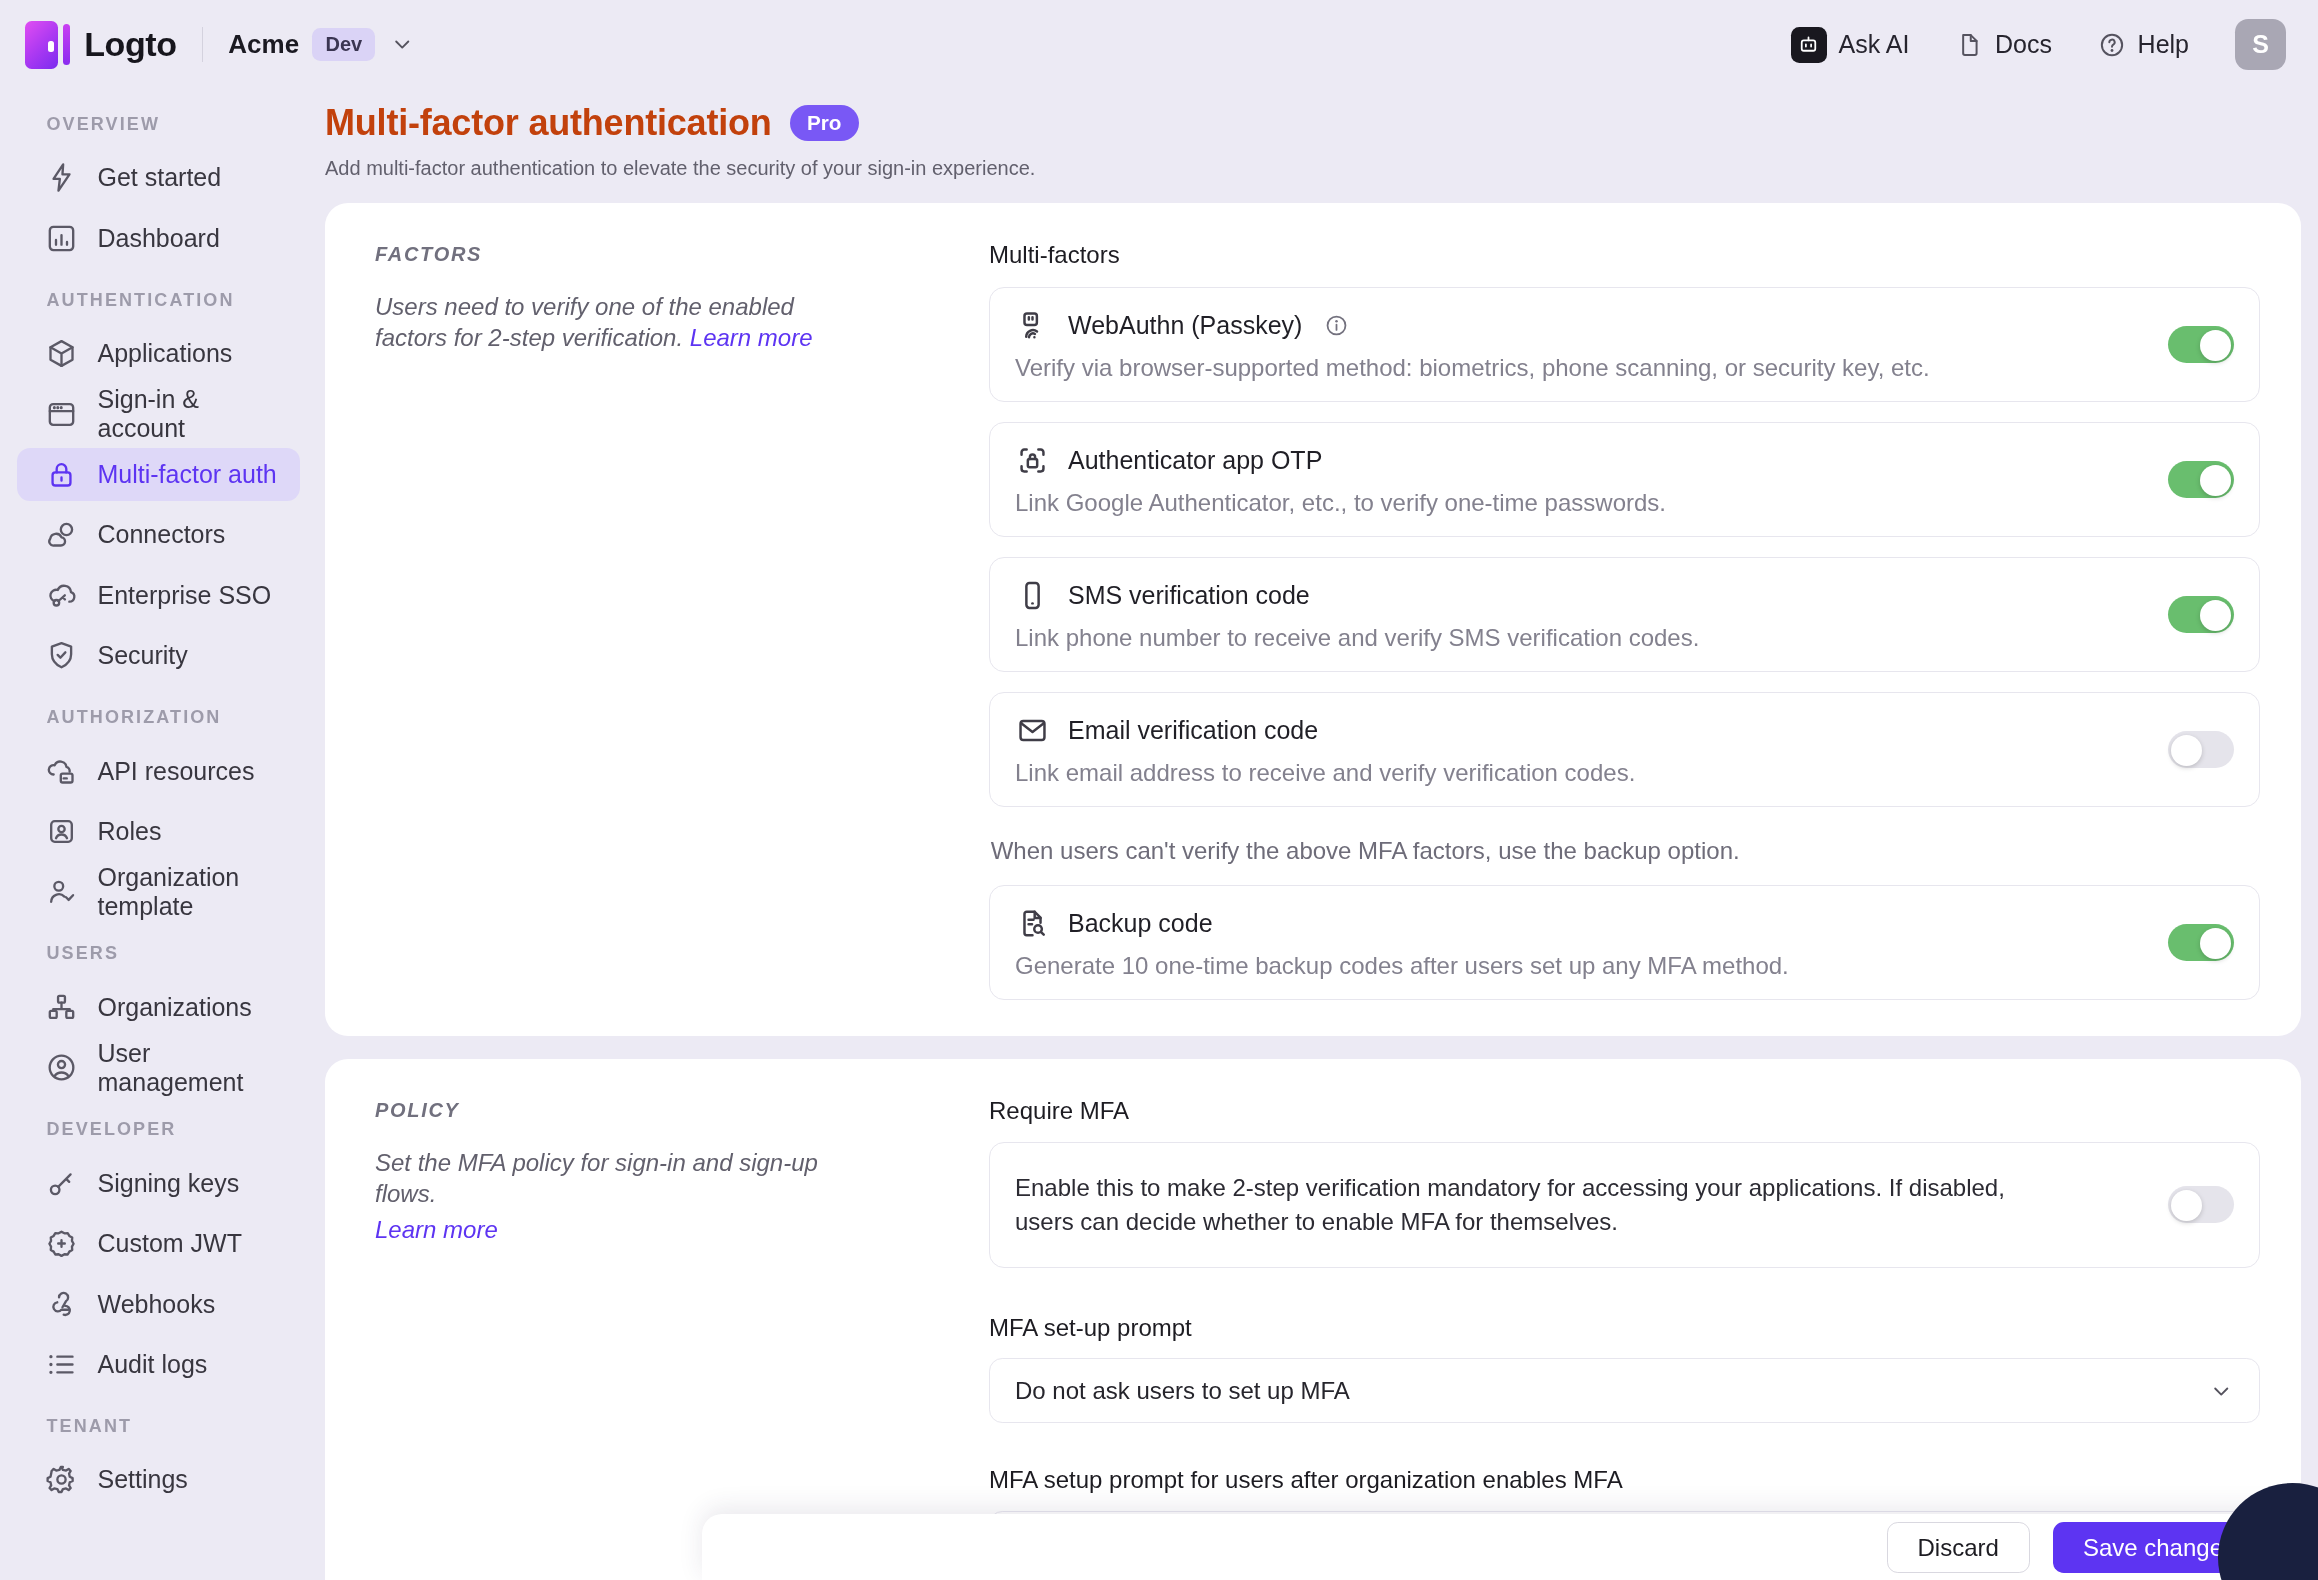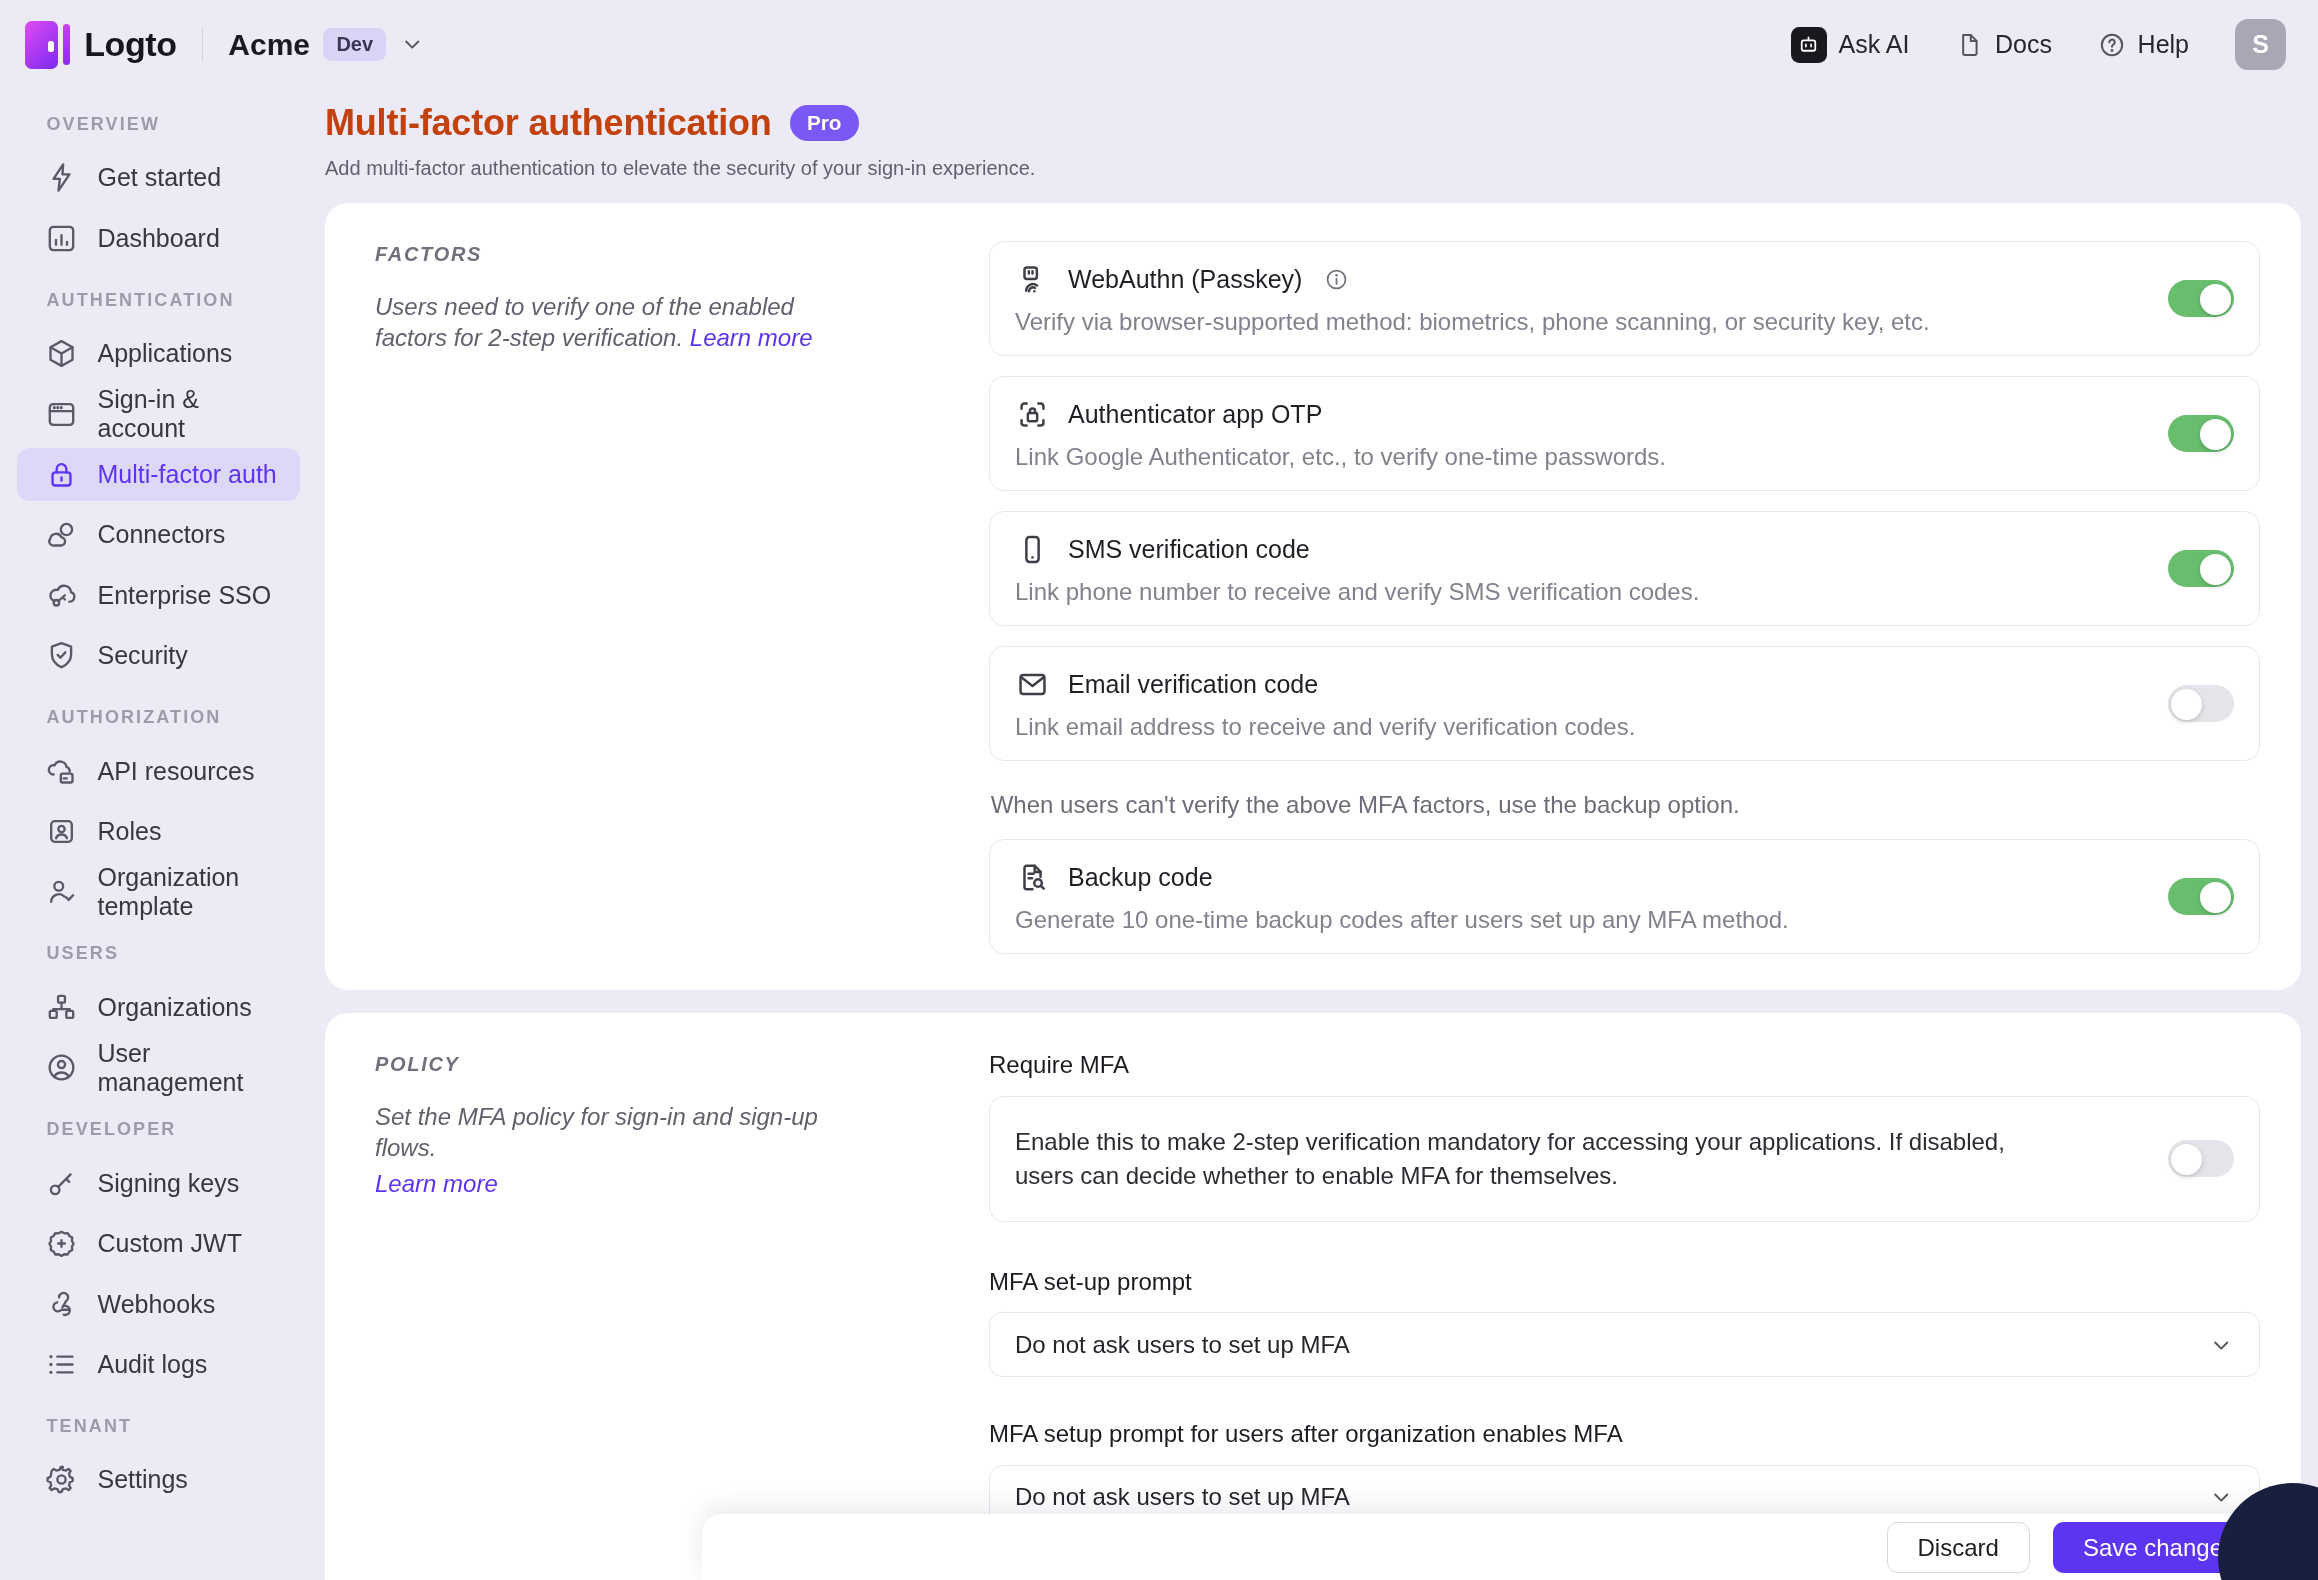--- a/index.html
+++ b/index.html
@@ -27,21 +27,21 @@
     content:""; position:absolute; right:4.1px; top:20px; width:5.8px; height:11.6px;
     border-radius:2.5px; background:#fff;
   }
   .logo-bar {
     position:absolute; left:38px; top:5px; width:7.4px; height:41px; border-radius:4.1px;
     background:linear-gradient(180deg,#C93FF2 0%,#8A2BEF 100%);
   }
   .brand-name { font-size:34px; font-weight:700; color:#17161D; letter-spacing:-0.4px; }
   .top-divider { width:1.7px; height:35px; background:#D4D2DE; margin:0 25px; }
   .tenant { display:flex; align-items:center; gap:13.2px; cursor:pointer; }
-  .tenant-name { font-size:30px; font-weight:700; color:#1B1A22; }
+  .tenant-name { font-size:26px; font-weight:700; color:#1B1A22; }
   .badge-dev {
     background:#DAD3F6; color:#3A3552; font-size:20px; font-weight:600;
     padding:5px 13.2px; border-radius:8.3px;
   }
   .topbar-right { display:flex; align-items:center; gap:46px; }
   .top-action { display:flex; align-items:center; gap:11.6px; cursor:pointer; font-size:25px; color:#26242E; }
   .askai-chip {
     width:36px; height:36px; border-radius:8.3px; background:#19181F;
     display:flex; align-items:center; justify-content:center;
   }
@@ -504,20 +504,21 @@
       </div>
 
       <div class="card">
         <div class="card-left">
           <div class="sect-label">FACTORS</div>
           <div class="sect-desc">
             <span>Users need to verify one of the enabled factors for 2-step verification. </span><a class="link">Learn more</a>
           </div>
         </div>
         <div class="card-right">
+          <div class="group-label">Multi-factors</div>
 
           <div class="factor-row">
             <div class="factor-main">
               <div class="factor-title-line">
                 <span class="f-ic">
                     <svg class="ic" viewBox="0 0 42 42" width="35" height="35">
                       <use href="#i-passkey"></use>
                     </svg>
                   </span>
                 <span class="f-title">WebAuthn (Passkey)</span>

